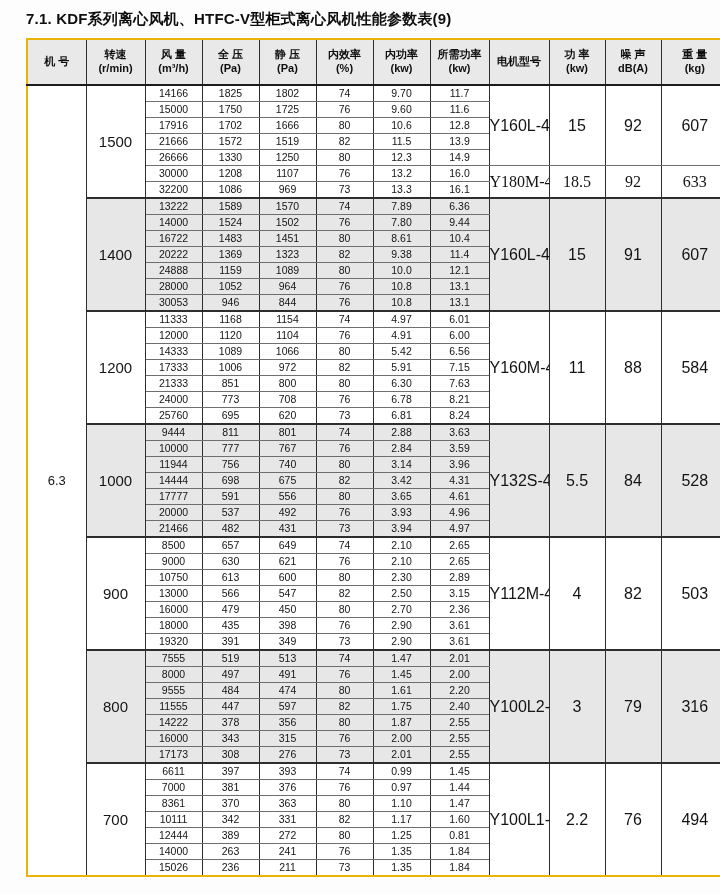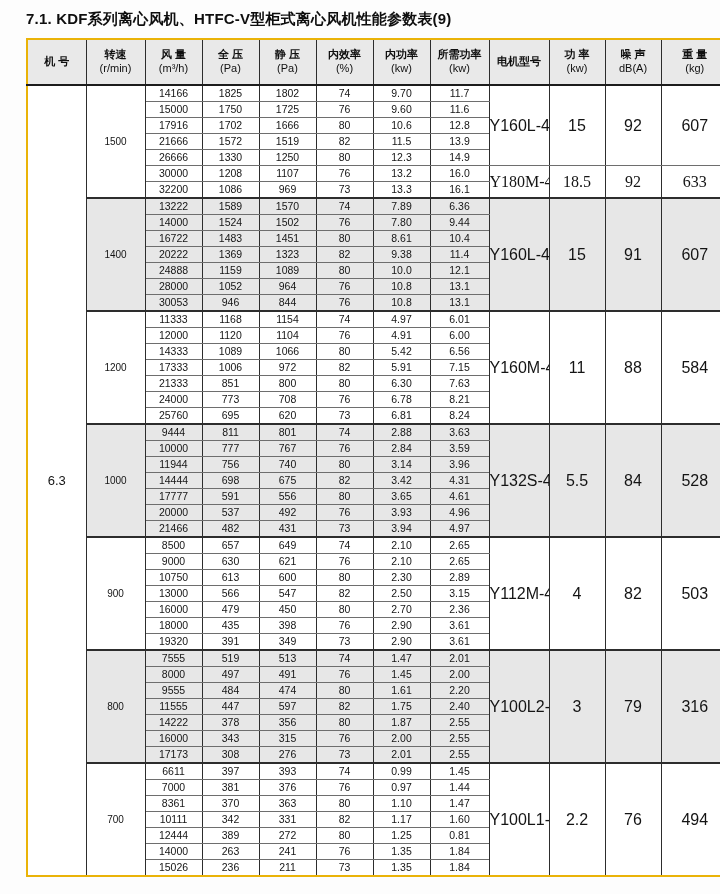--- a/index.html
+++ b/index.html
@@ -54,24 +54,24 @@
     line-height: 1;
     border-left: 1px solid #2d2d2d;
     border-right: 1px solid #2d2d2d;
     border-top: 1px solid #6e6e6e;
     border-bottom: 1px solid #6e6e6e;
     background: #ffffff;
   }
   table.fan-table tr.shaded td { background: #e7e7e7; }
   table.fan-table tr.block-start td { border-top: 2px solid #2d2d2d; }
   table.fan-table td.machine-cell { background: #ffffff; font-size: 13px; }
-  table.fan-table td.speed-cell { font-size: 10px; }
+  table.fan-table td.speed-cell { font-size: 15px; }
   table.fan-table td.motor-cell { font-size: 16px; }
   table.fan-table td.motor-split { border-top: 1.5px solid #2d2d2d; font-family: Liberation Serif, serif; }
-  .unit-line { font-weight: normal; }
+  .unit-line { font-weight: bold; }
 </style>
 </head>
 <body>
 
 <div class="page">
   <div class="doc-title">7.1. KDF系列离心风机、HTFC-V型柜式离心风机性能参数表(9)</div>
 
   <table class="fan-table">
     <colgroup>
       <col style="width:59px">

